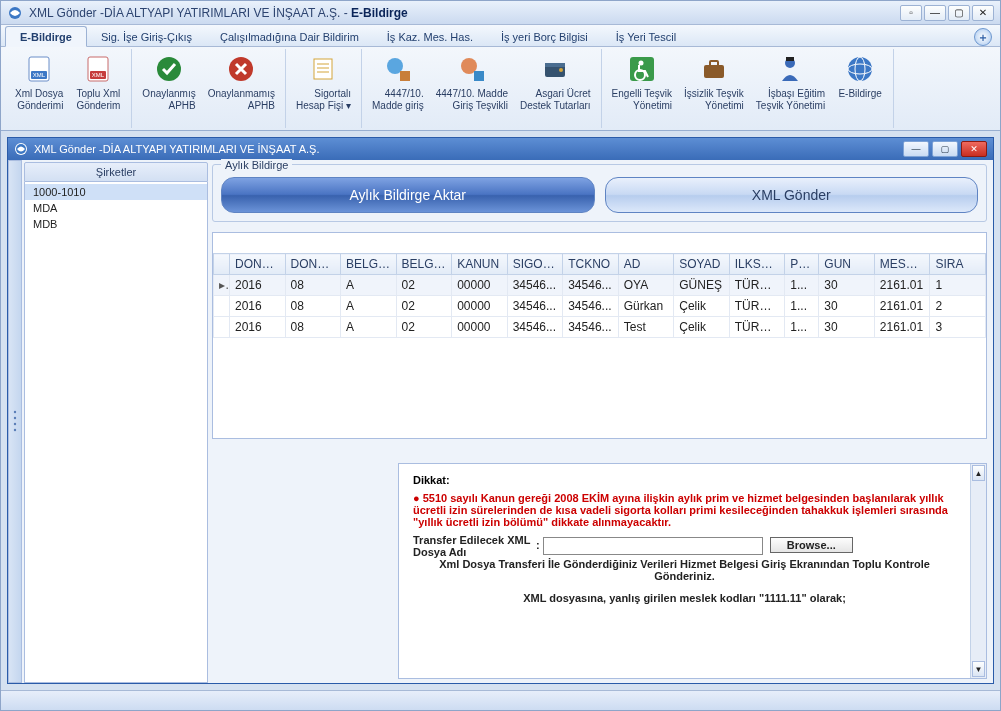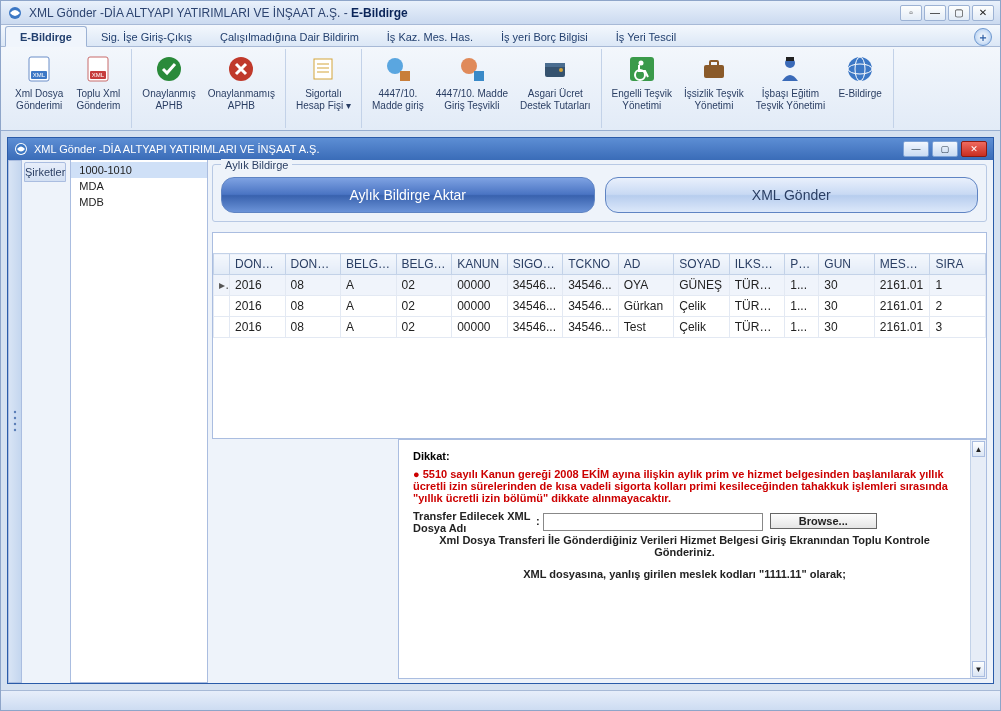--- a/index.html
+++ b/index.html
@@ -16,33 +16,33 @@
 
 .menutabs { height: 22px; background: linear-gradient(#f4f8fd,#dbe7f6); display: flex; align-items: end; padding-left: 4px; border-bottom: 1px solid #a7b9d6; }
 .menutabs .tab { padding: 4px 14px 3px; font-size: 11px; color: #23406f; cursor: pointer; }
 .menutabs .tab.active { background: #f0f5fc; border: 1px solid #9cb2d4; border-bottom: 1px solid #f0f5fc; border-radius: 3px 3px 0 0; position: relative; top: 1px; font-weight: bold; }
 .menutabs .rightplus { margin-left: auto; margin-right: 8px; width: 18px; height: 18px; border-radius: 50%; background: radial-gradient(#fff,#a7c7ef); border: 1px solid #6d97cf; display: flex; align-items: center; justify-content: center; color: #2b5da5; font-weight: bold; cursor: pointer; }
 
 .ribbon { height: 84px; background: linear-gradient(#f3f7fc,#e2ebf7); border-bottom: 1px solid #97aed0; display: flex; padding: 2px 4px; }
 .rgroup { display: flex; border-right: 1px solid #c3d2e8; padding: 0 4px; }
 .rbtn { width: auto; min-width: 58px; padding: 4px 6px 2px; display: flex; flex-direction: column; align-items: center; justify-content: flex-start; cursor: pointer; border-radius: 3px; }
 .rbtn .ricon { width: 32px; height: 32px; display: flex; align-items: center; justify-content: center; }
-.rbtn .rlabel { font-size: 10px; color: #2a3e63; text-align: center; margin-top: 3px; line-height: 1.15; white-space: pre-line; }
+.rbtn .rlabel { font-size: 10px; color: #2a3e63; text-align: right; margin-top: 3px; line-height: 1.15; white-space: pre-line; }
 
 .client { flex: 1; padding: 6px; display: flex; flex-direction: column; min-height: 0; }
 
 .inner-window { flex: 1; border: 1px solid #2a5ba8; background: #eef3fa; display: flex; flex-direction: column; min-height: 0; }
 .inner-title { height: 22px; background: linear-gradient(#5d8ed4,#3a6cb8); display: flex; align-items: center; padding: 0 6px; color: #fff; font-size: 11px; }
 .inner-title .spacer { flex: 1; }
 .ibtn { width: 26px; height: 16px; margin-left: 3px; border: 1px solid #7da2d6; background: linear-gradient(#f2f7fe,#c9dbf3); border-radius: 2px; display: inline-flex; align-items: center; justify-content: center; font-size: 9px; color: #234; cursor: pointer; }
 .ibtn.red { background: linear-gradient(#ef6a5f,#c92e21); color: #fff; border-color: #8d1a10; }
 
 .inner-body { flex: 1; display: flex; min-height: 0; }
 
-.sidepanel { width: 188px; display: flex; flex-direction: row; }
+.sidepanel { width: 188px; display: flex; flex-direction: column; }
 .sidepanel .shead { height: 20px; background: linear-gradient(#e7eefa,#d3e0f3); border: 1px solid #aabde0; border-radius: 2px 2px 0 0; display: flex; align-items: center; justify-content: center; color: #2a3e63; font-size: 11px; margin: 2px 2px 0; }
 .sidepanel .sbody { flex: 1; margin: 0 2px 0; background: #fff; border: 1px solid #aabde0; border-top: none; padding: 2px 0; }
 .sidepanel .sitem { padding: 2px 8px; cursor: pointer; font-size: 11px; }
 .sidepanel .sitem.sel { background: #cfe0f7; }
 
 .mainpanel { flex: 1; display: flex; flex-direction: column; padding: 4px 6px 4px 2px; min-height: 0; }
 
 .bildirge-box { border: 1px solid #b8c9e4; border-radius: 3px; background: #eef3fa; padding: 8px; }
 .bildirge-box .blabel { font-size: 11px; color: #2a3e63; position: relative; top: -14px; left: 0; background: #eef3fa; padding: 0 4px; display: inline-block; }
 .btnrow { display: flex; gap: 10px; margin-top: -8px; }
@@ -50,32 +50,32 @@
 .bigbtn.light { background: linear-gradient(#e9f0fc,#c8d9f3 48%,#b7cdee 52%,#dce8fa); color: #2a3e63; }
 
 .grid-wrap { margin-top: 10px; border: 1px solid #aabde0; background: #fff; flex: 0 0 auto; }
 .grid { width: 100%; border-collapse: collapse; font-size: 12px; table-layout: fixed; margin-top: 20px; }
 .grid th { background: linear-gradient(#f5f8fd,#e2ebf7); border: 1px solid #c3d2e8; padding: 3px 5px; text-align: left; color: #2a3e63; font-weight: normal; overflow: hidden; white-space: nowrap; text-overflow: ellipsis; }
 .grid td { border: 1px solid #e3e9f3; padding: 3px 5px; overflow: hidden; white-space: nowrap; text-overflow: ellipsis; }
 .grid tr.sel td { background: #f0f4fb; }
 .rowptr { width: 14px; text-align: center; color: #555; }
 .grid-blank { height: 100px; }
 
-.lowerzone { flex: 1; margin-top: 0; display: flex; min-height: 0; }
+.lowerzone { flex: 1; margin-top: 24px; display: flex; min-height: 0; }
 .lowerzone .leftgap { width: 186px; }
 .notice-wrap { flex: 1; border: 1px solid #aabde0; background: #fff; position: relative; overflow: hidden; display: flex; }
 .notice-wrap .scrolltrack { width: 16px; background: #e7edf7; border-left: 1px solid #c3d2e8; display: flex; flex-direction: column; }
 .notice-wrap .scrolltrack .sbtn { height: 16px; background: linear-gradient(#fdfefe,#dbe5f4); border: 1px solid #aabde0; margin: 1px; display: flex; align-items: center; justify-content: center; font-size: 8px; cursor: pointer; }
 .notice-wrap .content { flex: 1; padding: 10px 14px; font-size: 11px; overflow: hidden; }
 .notice-wrap b.head { color: #000; font-weight: bold; }
 .notice-wrap .red { color: #c00; font-weight: bold; }
 .notice-wrap .row { margin-top: 6px; }
 .notice-wrap .xferlabel { display: inline-block; width: 120px; vertical-align: middle; font-weight: bold; }
 .notice-wrap input.path { width: 220px; border: 1px solid #888; height: 18px; vertical-align: middle; }
-.notice-wrap .browse { display: inline-block; border: 1px solid #666; background: linear-gradient(#fdfdfd,#e5e5e5); padding: 1px 28px; margin-left: 4px; font-weight: bold; cursor: pointer; }
+.notice-wrap .browse { display: inline-block; border: 1px solid #666; background: linear-gradient(#fdfdfd,#e5e5e5); padding: 1px 16px; margin-left: 4px; font-weight: bold; cursor: pointer; }
 .notice-wrap .sendbtn { display: block; width: 220px; margin: 8px 0 6px 130px; border: 1px solid #5f84c3; background: linear-gradient(#8cabde,#5a82c6); color: #fff; text-align: center; padding: 3px 0; font-weight: bold; cursor: pointer; }
 .notice-wrap .info { text-align: center; font-weight: bold; font-size: 11px; }
 
 .statusbar { height: 20px; background: linear-gradient(#e7eefa,#cddcf2); border-top: 1px solid #a7b9d6; }
 
 
 .leftedge { width: 14px; background: linear-gradient(90deg,#d8e4f5,#c4d6ef); border: 1px solid #aabde0; display: flex; align-items: center; justify-content: center; cursor: pointer; }
 .leftedge svg { transform: rotate(0deg); }
 
 svg { display: block; }

